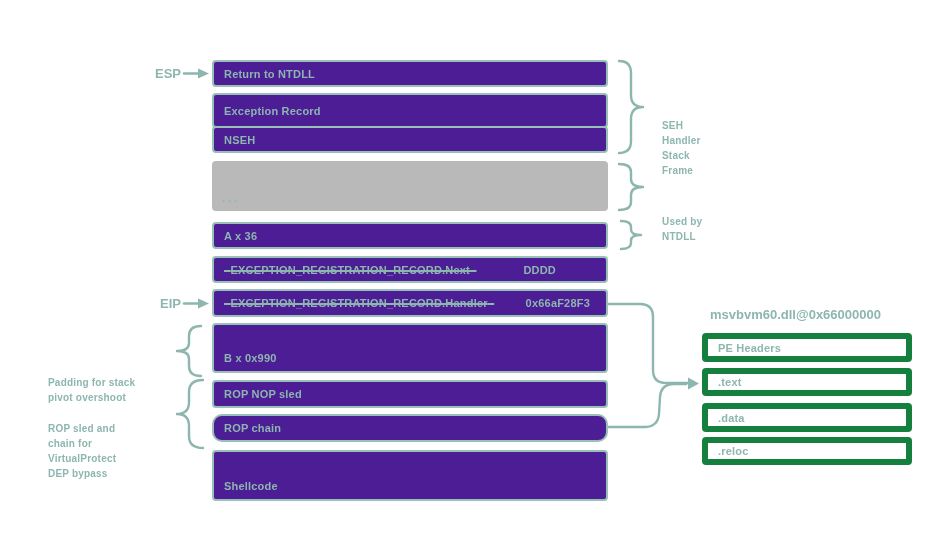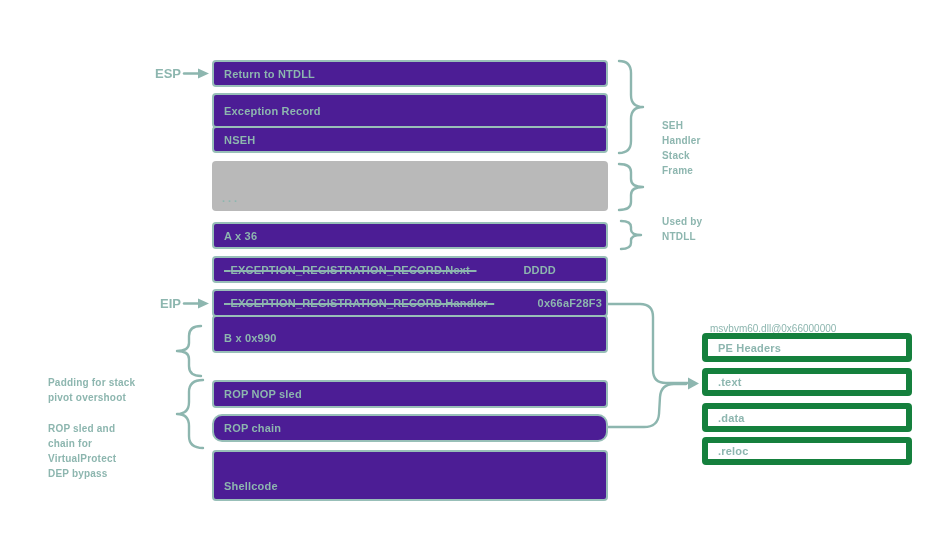--- a/index.html
+++ b/index.html
@@ -60,23 +60,23 @@
     align-items: center;
     padding: 0 10px;
     font-size: 11px;
     font-weight: 700;
     color: #8db6af;
     letter-spacing: 0.2px;
   }
   .module-title {
     position: absolute;
     left: 710px;
-    top: 323px;
-    font-size: 10px;
-    font-weight: 400;
+    top: 307px;
+    font-size: 13px;
+    font-weight: 700;
     color: #8db6af;
   }
   
   .ann {
     position: absolute;
     font-size: 10px;
     font-weight: 700;
     color: #8db6af;
     line-height: 15px;
     white-space: pre-line;
@@ -137,25 +137,25 @@
   <div class="sbox gray tall" style="top:161px; height:50px;">
     <span class="dots">...</span>
   </div>
   <div class="sbox" style="top:222px; height:27px;">
     <span>A x 36</span>
   </div>
   <div class="sbox" style="top:256px; height:27px; padding-right:50px;">
     <span class="struck">EXCEPTION_REGISTRATION_RECORD.Next</span>
     <span class="value">DDDD</span>
   </div>
-  <div class="sbox" style="top:289px; height:28px; padding-right:4px;">
+  <div class="sbox" style="top:289px; height:28px; padding-right:16px;">
     <span class="struck">EXCEPTION_REGISTRATION_RECORD.Handler</span>
     <span class="value">0x66aF28F3</span>
   </div>
-  <div class="sbox tall" style="top:315px; height:38px;align-items:flex-end;">
+  <div class="sbox tall" style="top:323px; height:50px;align-items:flex-end;">
     <span>B x 0x990</span>
   </div>
   <div class="sbox" style="top:380px; height:28px;">
     <span>ROP NOP sled</span>
   </div>
   <div class="sbox" style="top:414px; height:28px;border-radius:10px;">
     <span>ROP chain</span>
   </div>
   <div class="sbox tall" style="top:450px; height:51px;">
     <span>Shellcode</span>

